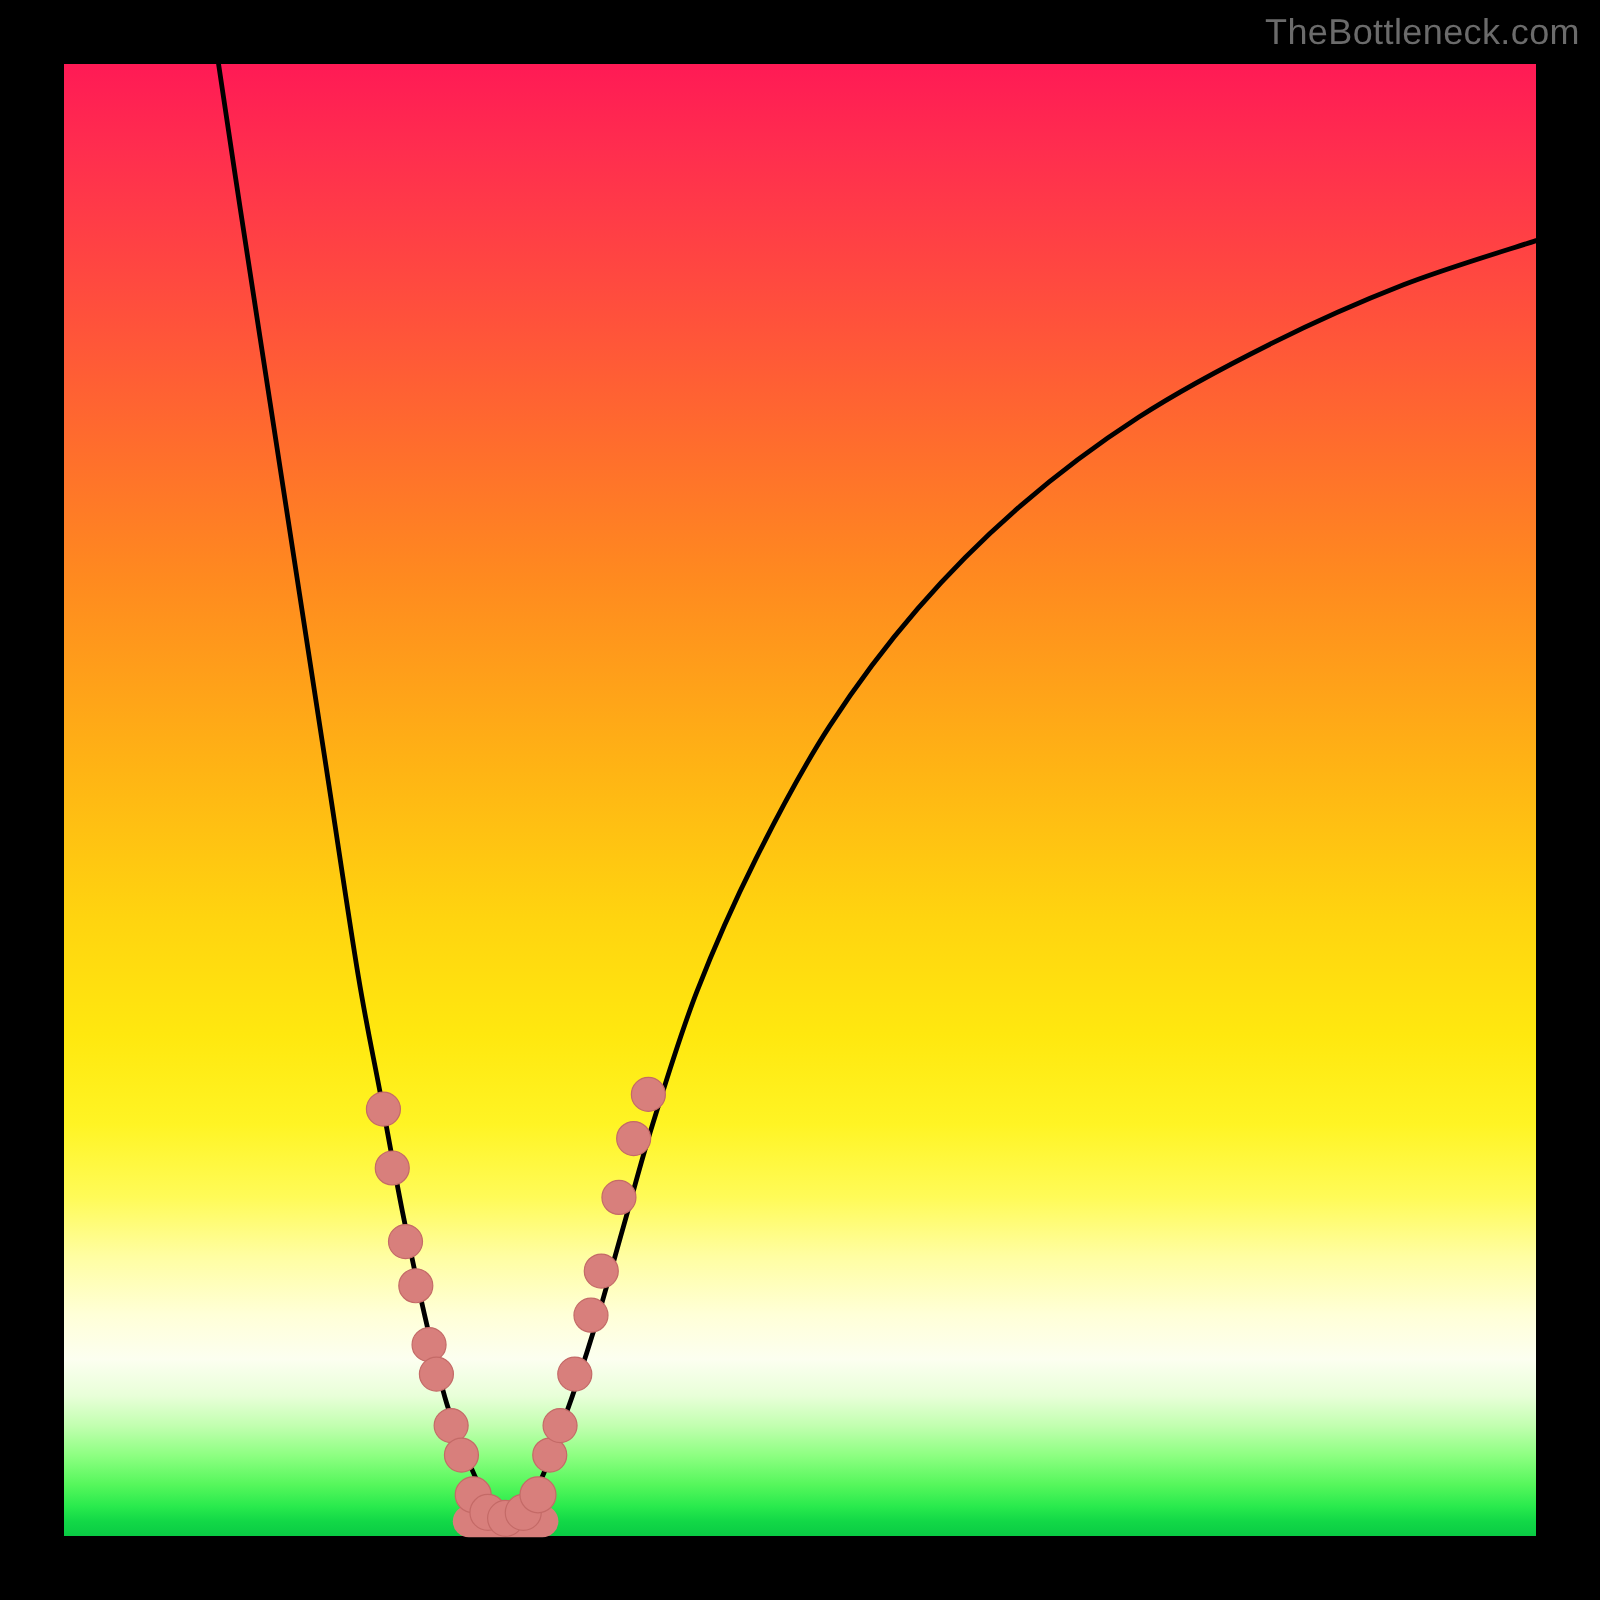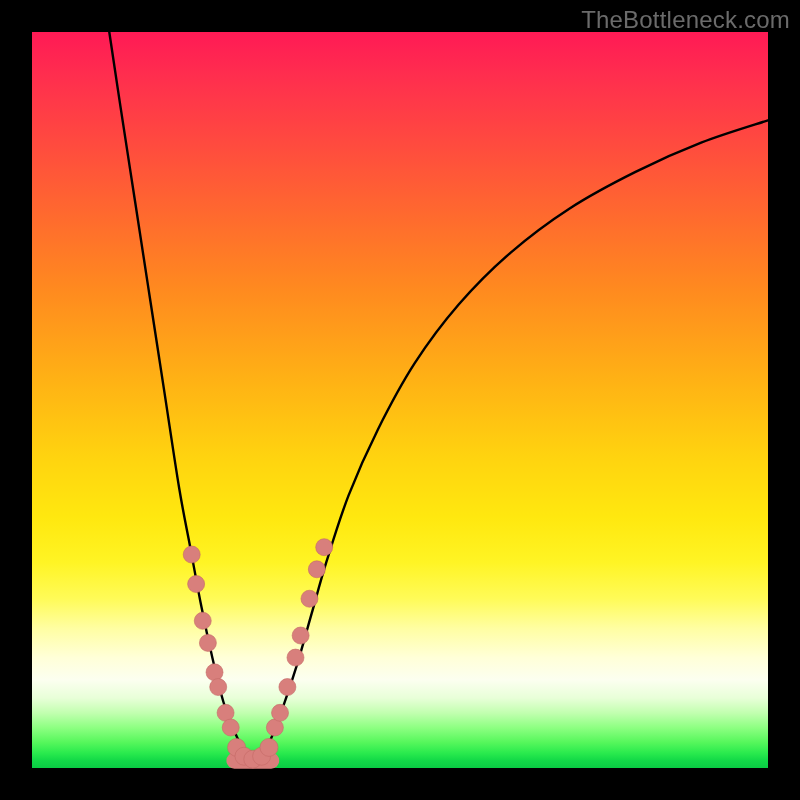--- a/index.html
+++ b/index.html
@@ -56,21 +56,21 @@
     top: 0;
     width: 736px;
     height: 736px;
     overflow: visible;
   }
   .watermark {
     position: absolute;
     top: 6px;
     right: 10px;
     color: #6b6b6b;
-    font-size: 24px;
+    font-size: 18px;
     font-weight: 400;
     letter-spacing: 0.2px;
     user-select: none;
     margin-left: 17px;
   }
 </style>
 </head>
 <body>
 
 <div class="frame">

